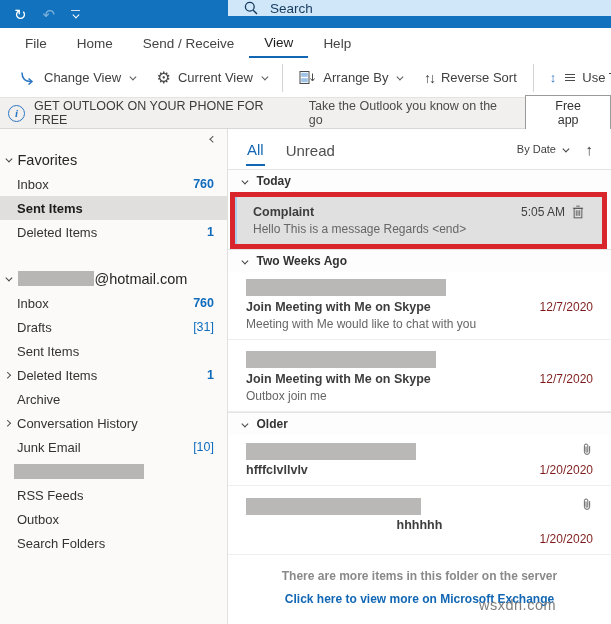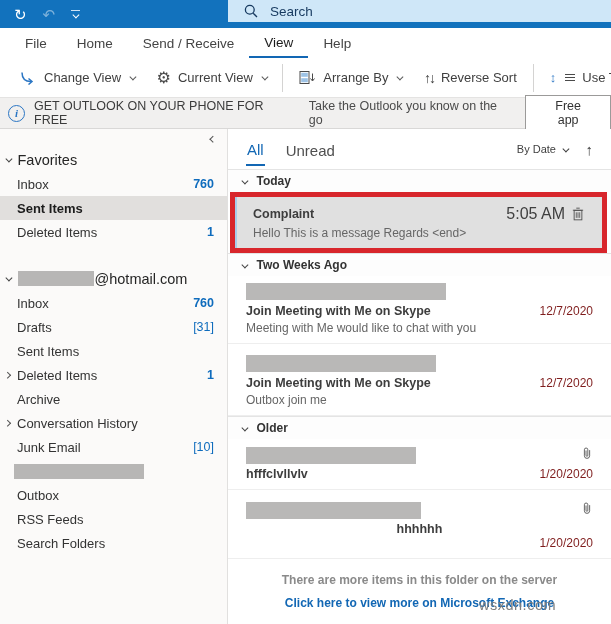--- a/index.html
+++ b/index.html
@@ -11,21 +11,21 @@
   .tb-icons { display:flex; align-items:center; gap:16px; padding-left:14px; color:#ffffff; }
   .tb-ico { font-size:15px; line-height:1; cursor:default; }
   .tb-undo { opacity:.45; }
   .tb-custom { display:flex; flex-direction:column; align-items:center; gap:2px; }
   .tb-custom .bar { width:9px; height:0; border-top:1.5px solid #cfe3f5; }
   .chev { display:inline-block; width:6px; height:6px; border-right:1.5px solid currentColor; border-bottom:1.5px solid currentColor; }
   .chev.down { transform:rotate(45deg) translateY(-1px); }
   .chev.right { transform:rotate(-45deg); }
   .chev.left { transform:rotate(135deg); }
   .chev.sm { width:4.5px; height:4.5px; }
-  .searchbox { position:absolute; left:228px; top:0; width:383px; height:22px; background:#cfe7f8; display:flex; align-items:center; gap:12px; padding-left:16px; color:#16395f; }
+  .searchbox { position:absolute; left:228px; top:0; width:383px; height:16px; background:#cfe7f8; display:flex; align-items:center; gap:12px; padding-left:16px; color:#16395f; }
   .searchbox .stext { font-size:13.5px; }
 
   
   .menubar { height:30px; background:#fff; display:flex; align-items:stretch; padding-left:10px; }
   .menu-item { padding:0 15px; display:flex; align-items:center; font-size:13.5px; color:#444; cursor:default; }
   .menu-item.active { color:#1c1c1c; border-bottom:2.5px solid #1267b4; font-weight:400; }
 
   
   .ribbon { height:40px; display:flex; align-items:center; padding-left:8px; border-bottom:1px solid #e4e3e2; background:#fff; white-space:nowrap; overflow:hidden; }
   .rbtn { display:flex; align-items:center; gap:7px; padding:0 11px; height:30px; font-size:13px; color:#3f3f3f; }
@@ -75,21 +75,21 @@
   .group-header { display:flex; align-items:center; gap:10px; height:23px; padding-left:14px; border-top:1px solid #e4e4e4; font-size:12px; font-weight:bold; color:#333; background:#fdfdfd; }
   .group-header .chev { color:#444; }
 
   .annotation { border:5px solid #d8262c; margin:0 4px 0 2px; }
   .email { padding:7px 18px 8px 18px; border-bottom:1px solid #eeeeee; }
   .email.selected { background:#e0e0e0; border-bottom:none; border-left:2px solid #a9cdea; padding-left:16px; }
   .erow { display:flex; align-items:center; }
   .sender { font-size:15px; color:#2e2e2e; }
   .subject { font-size:12.5px; font-weight:bold; color:#3d3d3d; }
   .preview { font-size:12px; color:#666; margin-top:3px; }
-  .etime { margin-left:auto; font-size:16px; color:#3f3f3f; display:flex; align-items:center; gap:7px;justify-content:space-between; }
+  .etime { margin-left:auto; font-size:12px; color:#3f3f3f; display:flex; align-items:center; gap:7px;justify-content:space-between; }
   .edate { margin-left:auto; font-size:12px; color:#7f1d1d; }
   .flag-ico { margin-left:auto; font-size:14px; color:#7a7a7a; line-height:1; }
   .sender-redact { height:17px; background:#b9b8b7; margin-bottom:4px; }
   .clip { margin-left:auto; }
 
   .list-footer { text-align:center; margin-top:14px; }
   .list-footer .msg { font-size:12px; font-weight:bold; color:#8a8a8a; }
   .list-footer .link { font-size:12px; font-weight:bold; color:#1267b4; margin-top:9px; text-decoration:none; display:inline-block; cursor:pointer; }
 
   .watermark { position:absolute; left:479px; top:597px; font-size:14.5px; color:#7e7e7e; letter-spacing:.5px; }
@@ -230,24 +230,24 @@
       <span>Conversation History</span>
     </div>
     <div class="side-item">
       <span>Junk Email</span>
       <span class="count">[10]</span>
     </div>
     <div class="side-item">
       <span class="redact item-redact" style="margin-left:-3px"></span>
     </div>
     <div class="side-item">
+      <span>RSS Feeds</span>
+    </div>
+    <div class="side-item">
       <span>Outbox</span>
-    </div>
-    <div class="side-item">
-      <span>RSS Feeds</span>
     </div>
     <div class="side-item">
       <span>Search Folders</span>
     </div>
   </div>
 
   <div class="maillist">
     <div class="tabsrow">
       <span class="tab all">All</span>
       <span class="tab unread">Unread</span>

